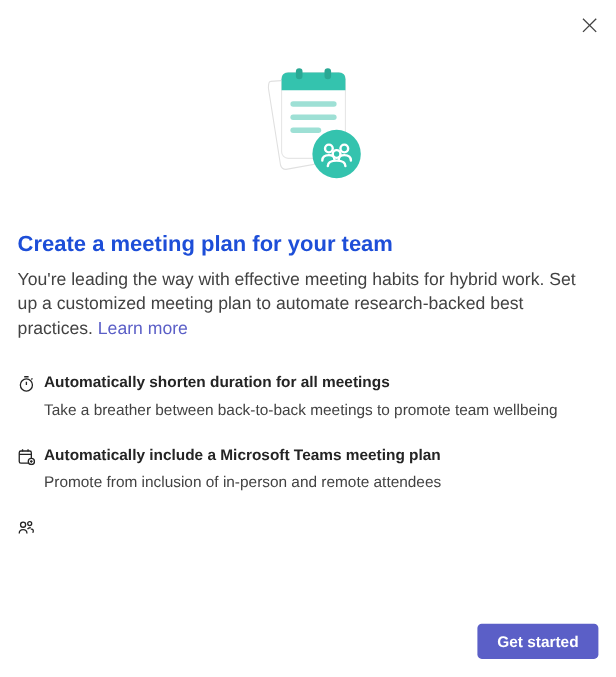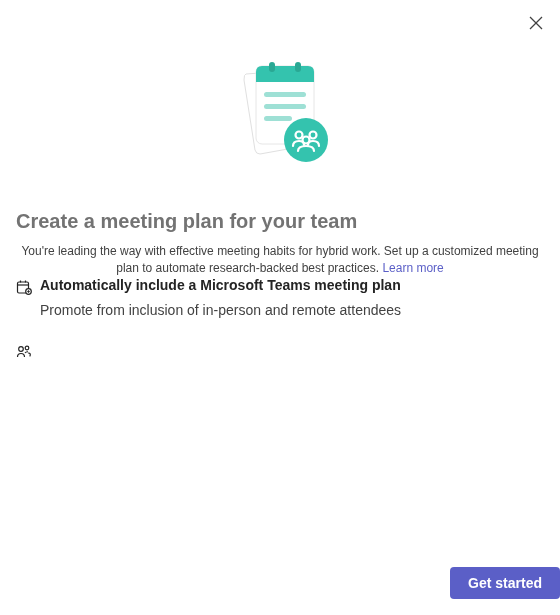--- a/index.html
+++ b/index.html
@@ -32,28 +32,28 @@
       justify-content: center;
       margin-top: 48px;
       margin-bottom: 36px;
     }
     .content {
       padding: 0 4px;
     }
     h1 {
       font-size: 20px;
       font-weight: 700;
-      color: #737373;
+      color: #1d4ed8;
       margin-bottom: 10px;
     }
     .subtitle {
-      font-size: 12px;
+      font-size: 16px;
       line-height: 1.4;
       color: #424242;
-      text-align: center;
+      margin-bottom: 28px;
     }
     .learn-more {
       color: #5B5FC7;
       text-decoration: none;
       cursor: pointer;
     }
     .feature {
       display: flex;
       gap: 8px;
       margin-bottom: 22px;
@@ -74,21 +74,21 @@
     }
     .feature-desc {
       font-size: 14px;
       color: #424242;
       line-height: 1.4;
       margin-left: 0;
     }
     .footer {
       position: absolute;
       bottom: 16px;
-      right: 0;
+      right: 16px;
     }
     .primary-btn {
       background: #5B5FC7;
       color: #fff;
       border: none;
       border-radius: 4px;
       padding: 8px 18px;
       font-size: 14px;
       font-weight: 600;
       cursor: pointer;
@@ -136,20 +136,34 @@
     </svg>
   </span>
 </div>
 
 <div class="content">
   <h1>Create a meeting plan for your team</h1>
   <p class="subtitle">
     <span>You're leading the way with effective meeting habits for hybrid work. Set up a customized meeting plan to automate research-backed best practices. </span><a class="learn-more">Learn more</a>
   </p>
 
+  <div class="feature">
+    <span class="feature-icon">
+      <svg viewBox="0 0 16 16" fill="none" stroke="currentColor" stroke-width="1.2">
+        <circle cx="8" cy="9" r="5.5"></circle>
+        <line x1="8" y1="9" x2="8" y2="6"></line>
+        <line x1="6" y1="1.5" x2="10" y2="1.5"></line>
+        <line x1="12.5" y1="4" x2="13.5" y2="3"></line>
+      </svg>
+    </span>
+    <div class="feature-body">
+      <div class="feature-title">Automatically shorten duration for all meetings</div>
+      <div class="feature-desc">Take a breather between back-to-back meetings to promote team wellbeing</div>
+    </div>
+  </div>
 
   <div class="feature">
     <span class="feature-icon">
       <svg viewBox="0 0 16 16" fill="none" stroke="currentColor" stroke-width="1.2">
         <rect x="1.5" y="3" width="11" height="11" rx="1.5"></rect>
         <line x1="1.5" y1="6" x2="12.5" y2="6"></line>
         <line x1="4.5" y1="1.5" x2="4.5" y2="3.5"></line>
         <line x1="9.5" y1="1.5" x2="9.5" y2="3.5"></line>
         <circle cx="12.5" cy="12.5" r="2.8" fill="#fff"></circle>
         <path d="M 11.3 12.5 L 13.7 12.5 M 12.5 11.3 L 12.5 13.7"></path>

